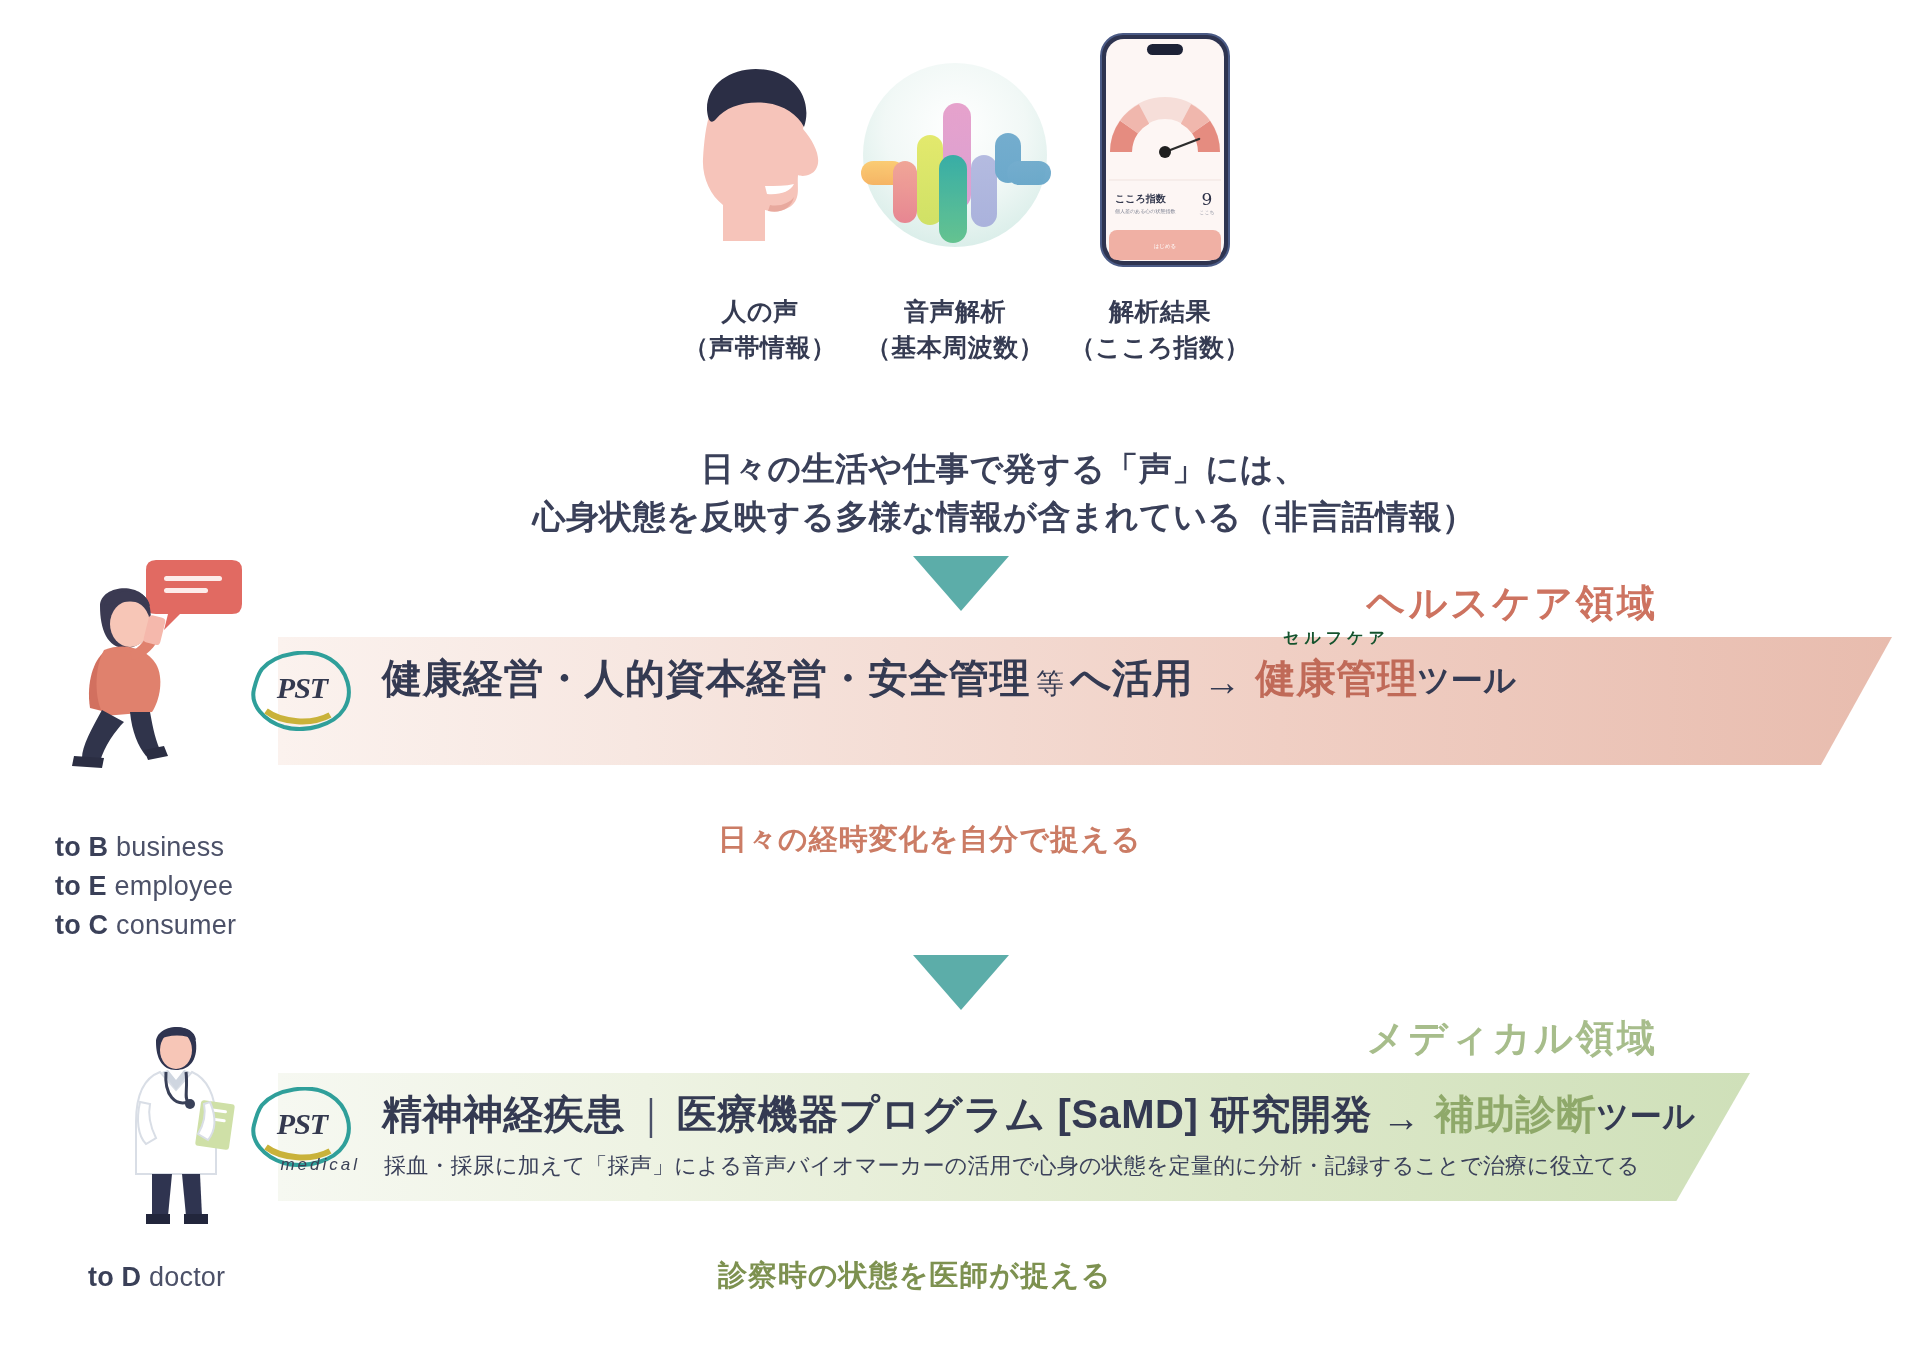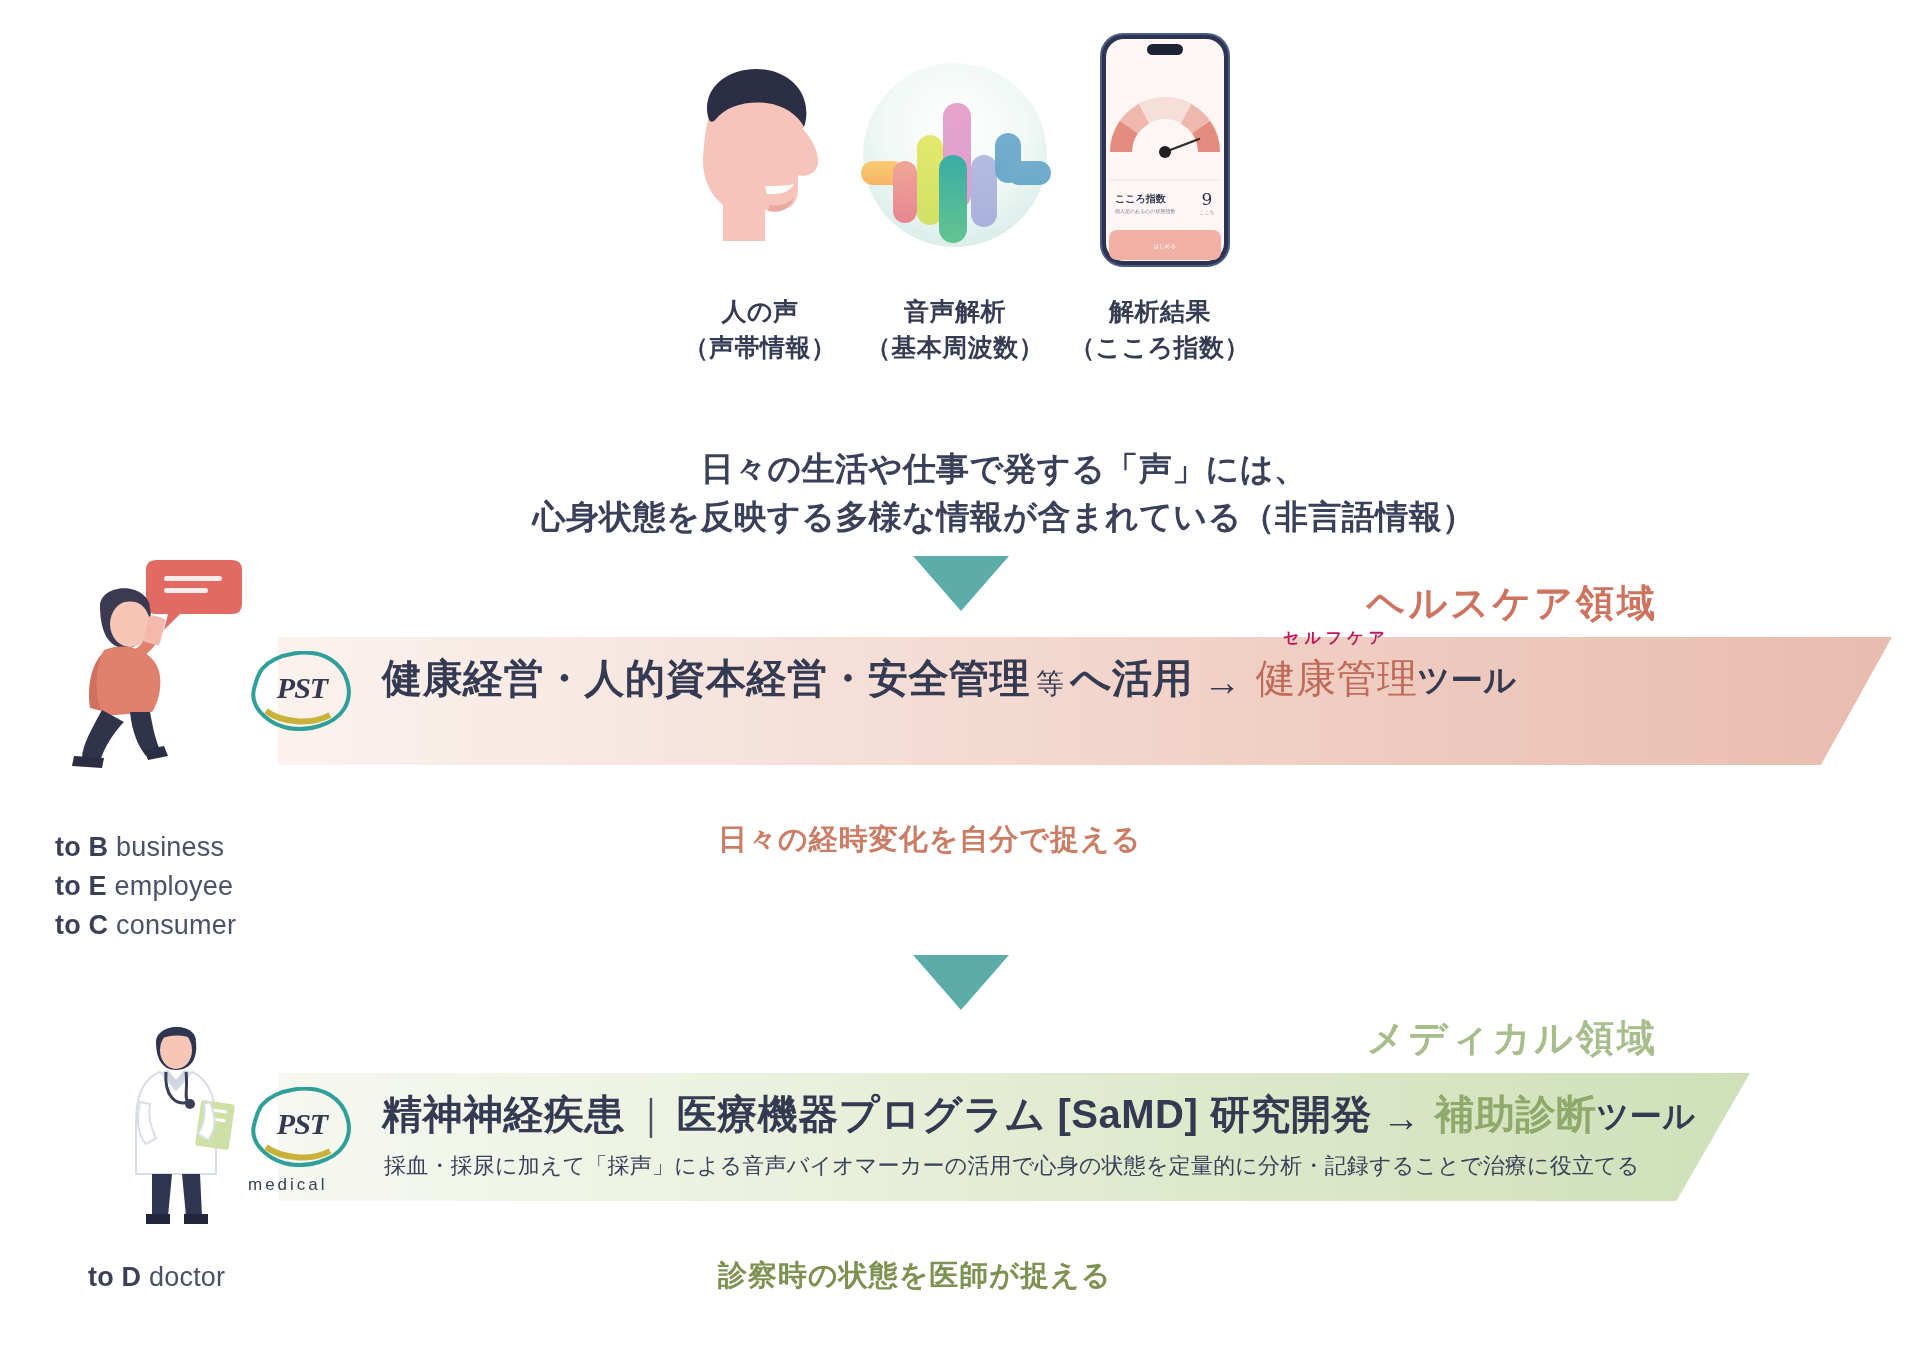--- a/index.html
+++ b/index.html
@@ -91,42 +91,42 @@
   
   .pst-badge{position:absolute;left:-30px;top:14px;width:130px;height:96px;}
   .pst-badge .blob{position:absolute;left:0;top:0;width:108px;height:80px;}
   .pst-badge .pstword{
     position:absolute;left:0;top:20px;width:108px;text-align:center;
     font-family:"Liberation Serif","DejaVu Serif",serif;
     font-style:italic;font-weight:700;font-size:30px;color:#34394f;
     letter-spacing:-1px;
   }
   .pst-badge .medword{
-    position:absolute;left:0;top:88px;width:112px;text-align:left;
-    font-size:17px;letter-spacing:3px;color:#3b4156;font-weight:500;
+    position:absolute;left:0;top:68px;width:112px;text-align:right;
+    font-size:17px;letter-spacing:3px;color:#3b4156;font-weight:500;font-style:italic;
   }
 
   .headline{
     position:absolute;left:104px;top:14px;
     white-space:nowrap;
     font-size:40px;font-weight:700;color:#343a52;letter-spacing:.5px;
     display:flex;align-items:flex-end;
   }
   .headline .small{font-size:28px;font-weight:500;padding:0 6px 3px 6px;}
   .headline .arrow{font-size:38px;font-weight:400;padding:0 14px 2px 10px;}
   .headline .divider{font-weight:300;padding:0 6px;color:#4a5068;}
-  .headline .accent-red{color:#c06a58;font-weight:400;}
+  .headline .accent-red{color:#c06a58;font-weight:700;}
   .headline .accent-green{color:#8fa96a;font-weight:800;}
   .headline .tail{font-size:32px;font-weight:600;padding-bottom:3px;}
 
   .ruby-wrap{position:relative;display:inline-block;}
   .ruby-wrap .ruby{
     position:absolute;left:0;right:0;top:-23px;
     font-size:16px;font-weight:600;letter-spacing:5px;
-    text-align:center;color:#be185d;
+    text-align:center;color:#14532d;
   }
 
   .subline{
     position:absolute;left:106px;top:78px;
     font-size:22px;font-weight:500;color:#3b415a;letter-spacing:.2px;
     white-space:nowrap;
   }
 
   
   .under-caption{

